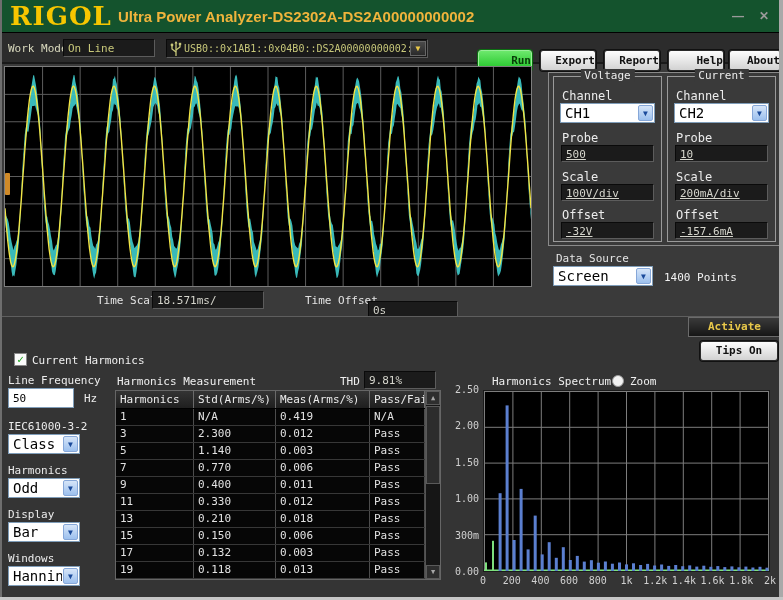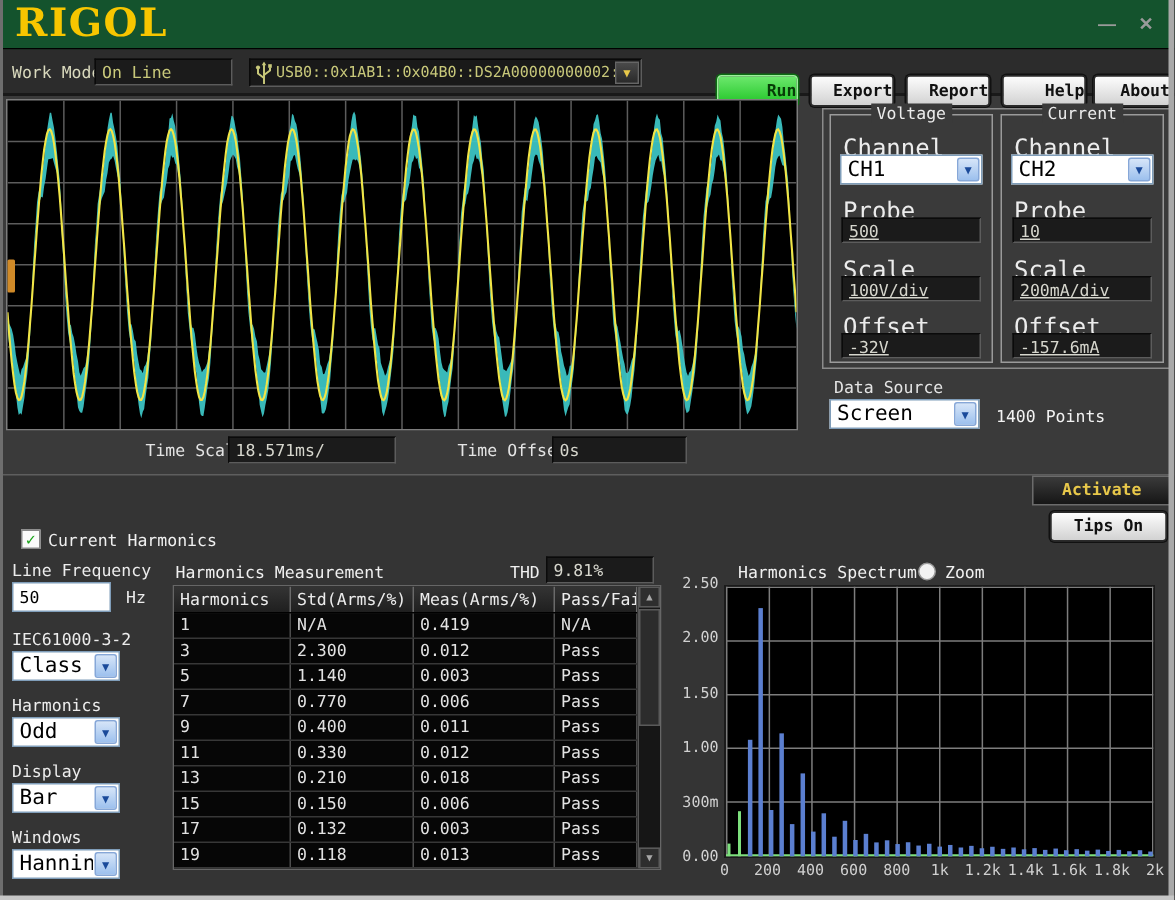--- a/index.html
+++ b/index.html
@@ -28,28 +28,28 @@
   .tb-btn { position:absolute; top:17px; height:21px; background:linear-gradient(#fdfdfd,#d2d2d2); border:1px solid #2a2a2a; border-radius:3px; box-shadow:0 0 0 1px #111; color:#111; font:bold 11px "DejaVu Sans Mono", monospace; text-align:right; line-height:19px; cursor:default; }
   .tb-btn.run { background:linear-gradient(#6ce86c,#1fc426); border:1px solid #9af09a; box-shadow:0 0 0 1px #0d6d12; color:#073d07; }
 
   
   .scope { position:absolute; left:4px; top:66px; width:528px; height:221px; background:#000; border:1px solid #7d7d7d; }
   .trace-marker { position:absolute; left:0; top:106px; width:5px; height:22px; background:#d08a28; border-radius:1px; }
 
   
   .small-label { position:absolute; font-size:11px; color:#e4e4e4; }
   .ts-field { position:absolute; left:152px; top:291px; width:112px; height:18px; }
-  .to-field { position:absolute; left:368px; top:291px; width:90px; height:18px; }
+  .to-field { position:absolute; left:368px; top:301px; width:90px; height:18px; }
 
   
   .right-frame { position:absolute; left:548px; top:72px; width:233px; height:174px; border:1px solid #8a8a8a;padding-left:42px; }
   .group { position:absolute; top:3px; height:166px; border:1px solid #9a9a9a; }
   .group-v { left:4px; width:109px; } .group-c { left:118px; width:109px; }
   .group-title { position:absolute; top:-8px; left:50%; transform:translateX(-50%); background:#3a3a3a; padding:0 4px; font-size:11px; color:#ececec; white-space:nowrap; }
-  .fld-label { position:absolute; left:8px; font-size:16px; color:#ececec; }
+  .fld-label { position:absolute; left:8px; font-size:12px; color:#ececec; }
   .combo { position:absolute; display:flex; align-items:center; background:#fff; border:1px solid #7f9db9; height:20px; }
   .combo .txt { flex:1; padding-left:4px; font-size:14px; color:#000; white-space:nowrap; overflow:hidden; }
   .combo .arr { flex:none; width:15px; height:16px; margin:1px; background:linear-gradient(#d6e5f8,#9cc0ee); border:1px solid #86a7d8; border-radius:2px; color:#1a4a9a; font-size:8px; text-align:center; line-height:15px; }
   .grp-field { position:absolute; left:7px; width:93px; height:17px;text-decoration:underline; }
   .ds-points { position:absolute; left:664px; top:271px; font-size:11px; color:#f2f2f2; }
 
   
   .bottom { position:absolute; left:0; top:316px; width:783px; height:284px; background:#343434; border-top:1px solid #5e5e5e; }
   .activate-btn { position:absolute; left:688px; top:0px; width:93px; height:20px; background:linear-gradient(#3a3a3a,#161616); border:1px solid #6b6b6b; color:#e8c84a; font:bold 11px "DejaVu Sans Mono", monospace; text-align:center; line-height:18px; }
   .tips-btn { position:absolute; left:700px; top:24px; width:78px; height:20px; background:linear-gradient(#fdfdfd,#d2d2d2); border:1px solid #2a2a2a; border-radius:3px; box-shadow:0 0 0 1px #111; color:#111; font:bold 11px "DejaVu Sans Mono", monospace; text-align:center; line-height:18px; }
@@ -89,20 +89,21 @@
 </head>
 <body>
 
 <div class="window">
   <div class="edge-l"></div>
   <div class="edge-r"></div>
   <div class="edge-b"></div>
 
   <div class="titlebar">
     <span class="logo">RIGOL</span>
+    <span class="title">Ultra Power Analyzer-DS2302A-DS2A00000000002</span>
     <span class="win-btn win-min">—</span>
     <span class="win-btn win-close">✕</span>
   </div>
 
   <div class="toolbar">
     <span class="tb-label">Work Mode</span>
     <div class="dark-field wm-field">On Line</div>
     <div class="usb-combo">
       <svg class="usb-icon" viewBox="0 0 12 16">
           <g stroke="#c8c87a" stroke-width="1.3" fill="none">

